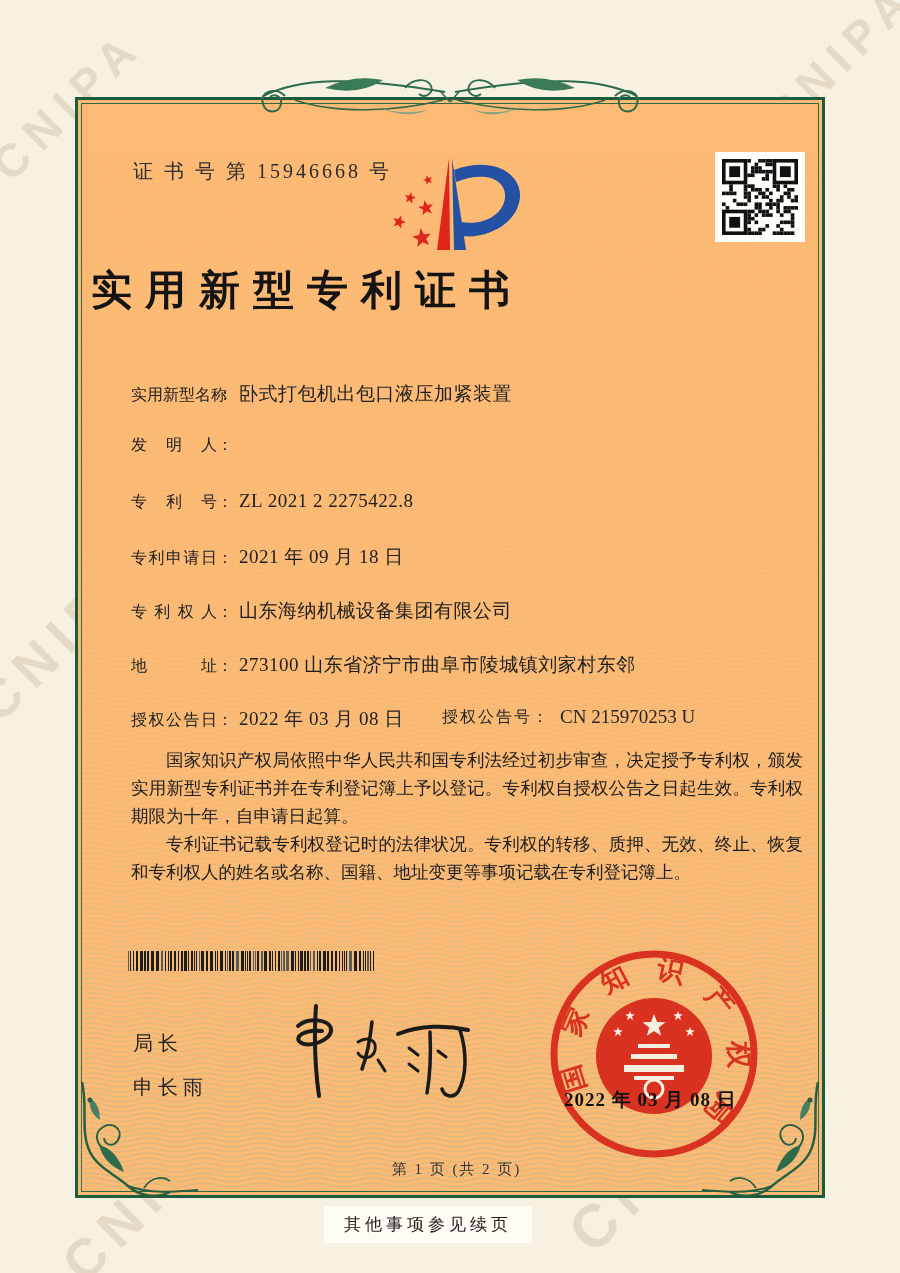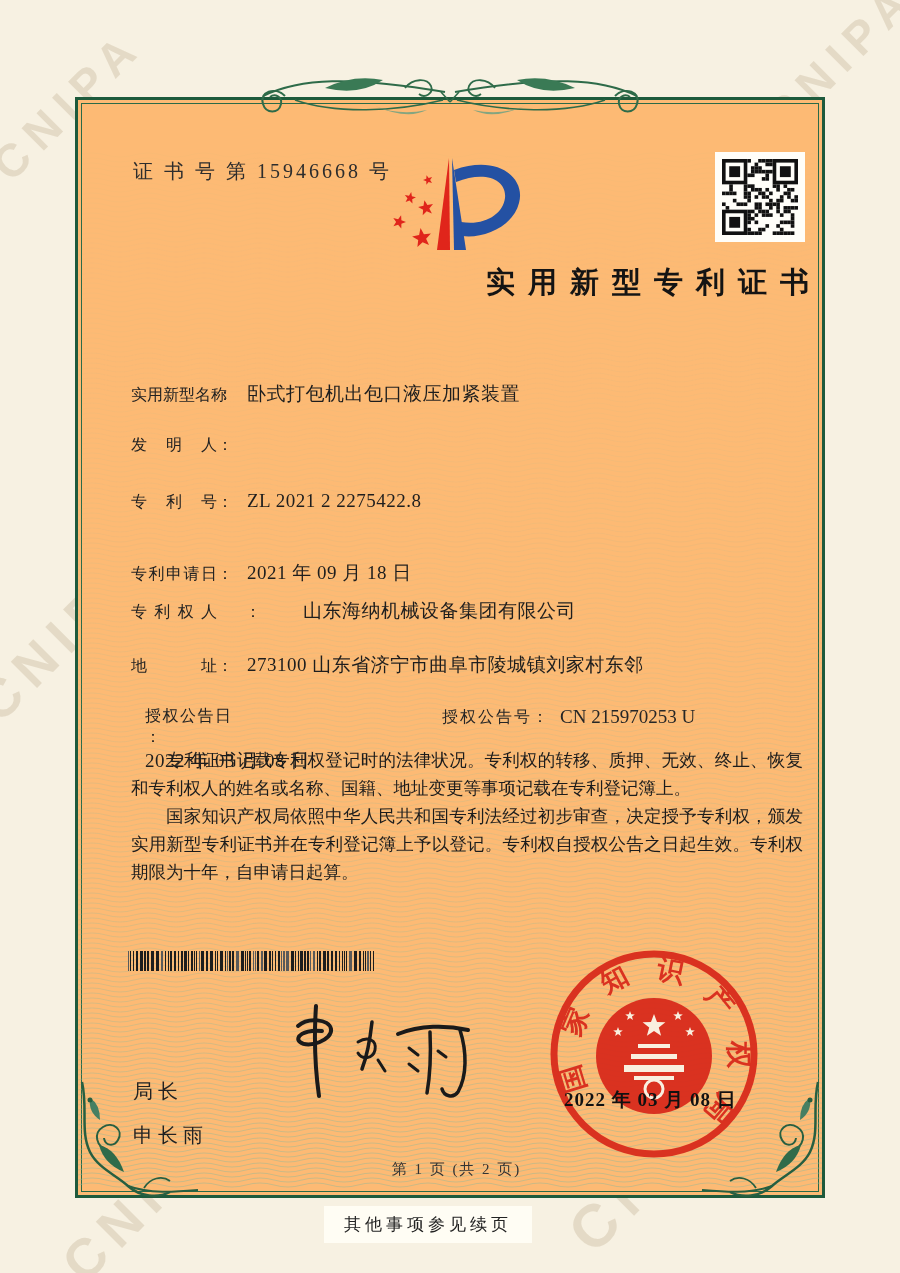--- a/index.html
+++ b/index.html
@@ -15,35 +15,35 @@
   }
   .frame{
     position:absolute;left:75px;top:97px;width:750px;height:1101px;
     border:3px solid #1e5a3c;background:#fdba74;box-sizing:border-box;
   }
   .frame-inner{position:absolute;inset:3px;border:1px solid #2a6a48;pointer-events:none;}
   .guilloche{position:absolute;left:0;top:0;width:744px;height:1094px;}
   .cert-no{position:absolute;left:55px;top:58px;font-size:20px;letter-spacing:3px;color:#2d2d2d;}
   .logo{position:absolute;left:288px;top:46px;}
   .qr{position:absolute;left:637px;top:52px;width:76px;height:76px;background:#fffef9;padding:7px;}
-  .title{position:absolute;left:0;right:0;top:163px;text-align:right;
-         font-size:29px;font-weight:bold;letter-spacing:13px;color:#141414;text-indent:13px;}
+  .title{position:absolute;left:0;right:0;top:163px;text-align:left;
+         font-size:41px;font-weight:bold;letter-spacing:13px;color:#141414;text-indent:13px;}
   .row{position:absolute;left:53px;display:flex;align-items:baseline;}
   .row .lbl{display:inline-block;width:86px;font-size:16px;color:#222;
             text-align:justify;text-align-last:justify;white-space:nowrap;}
   .row .colon{font-size:16px;color:#222;}
-  .row .val{margin-left:14px;font-size:19px;color:#1e1e1e;letter-spacing:0.5px;white-space:nowrap;}
+  .row .val{margin-left:6px;font-size:19px;color:#1e1e1e;letter-spacing:0.5px;white-space:nowrap;}
   .grant-no{position:absolute;left:364px;display:flex;align-items:center;}
   .grant-no .lbl{font-size:16px;letter-spacing:2px;}
   .grant-no .val{margin-left:12px;font-size:19px;}
   .body-text{position:absolute;left:53px;top:646px;width:672px;
              font-size:17.5px;line-height:1.6;text-align:justify;color:#1c1c1c;}
   .body-text p{margin:0;text-indent:2em;}
   .barcode{position:absolute;left:50px;top:851px;}
-  .signer{position:absolute;left:55px;top:930px;font-size:20px;letter-spacing:5px;color:#222;margin-top:48px;}
+  .signer{position:absolute;left:55px;top:930px;font-size:20px;letter-spacing:5px;color:#222;}
   .signer div{margin-bottom:17px;}
   .signature{position:absolute;left:200px;top:896px;}
   .seal{position:absolute;left:460px;top:848px;opacity:.93;}
   .seal-date{position:absolute;left:486px;top:987px;font-size:19px;letter-spacing:1px;
              color:#111;font-weight:bold;z-index:5;}
   .page-indicator{position:absolute;left:0;right:0;bottom:16px;text-align:center;
                   font-size:15px;letter-spacing:2px;color:#333;margin-left:13px;}
   .note{position:absolute;left:428px;top:1206px;transform:translateX(-50%);
         background:#fffdf4;padding:7px 20px;font-size:17px;letter-spacing:4px;
         color:#222;white-space:nowrap;z-index:3;}
@@ -440,49 +440,49 @@
     </div>
     <div class="row" style="top:335px;">
       <span class="lbl">发明人</span>
         <span class="colon">：</span>
     </div>
     <div class="row" style="top:390px;">
       <span class="lbl">专利号</span>
         <span class="colon">：</span>
       <span class="val">ZL 2021 2 2275422.8</span>
     </div>
-    <div class="row" style="top:460px;">
+    <div class="row" style="top:444px;">
       <span class="lbl">专利申请日</span>
         <span class="colon">：</span>
       <span class="val">2021 年 09 月 18 日</span>
     </div>
-    <div class="row" style="top:498px;gap:28px;">
+    <div class="row" style="top:498px;">
       <span class="lbl">专利权人</span>
         <span class="colon">：</span>
       <span class="val">山东海纳机械设备集团有限公司</span>
     </div>
     <div class="row" style="top:552px;font-family:Liberation Serif, serif;">
       <span class="lbl">地址</span>
         <span class="colon">：</span>
       <span class="val">273100 山东省济宁市曲阜市陵城镇刘家村东邻</span>
     </div>
-    <div class="row" style="top:606px;flex-direction:column;">
+    <div class="row" style="top:606px;">
       <span class="lbl">授权公告日</span>
         <span class="colon">：</span>
       <span class="val">2022 年 03 月 08 日</span>
     </div>
     <div class="grant-no" style="top:606px;">
       <span class="lbl">授权公告号</span>
         <span class="colon">：</span>
       <span class="val">CN 215970253 U</span>
     </div>
 
     <div class="body-text">
+      <p>国家知识产权局依照中华人民共和国专利法经过初步审查，决定授予专利权，颁发实用新型专利证书并在专利登记簿上予以登记。专利权自授权公告之日起生效。专利权期限为十年，自申请日起算。</p>
       <p>专利证书记载专利权登记时的法律状况。专利权的转移、质押、无效、终止、恢复和专利权人的姓名或名称、国籍、地址变更等事项记载在专利登记簿上。</p>
-      <p>国家知识产权局依照中华人民共和国专利法经过初步审查，决定授予专利权，颁发实用新型专利证书并在专利登记簿上予以登记。专利权自授权公告之日起生效。专利权期限为十年，自申请日起算。</p>
     </div>
 
     <svg id="barcode" class="barcode" width="252" height="20">
         <rect x="0" y="0" width="1" height="20" fill="#5a5a5a"></rect>
         <rect x="2" y="0" width="1" height="20" fill="#1d1d1d"></rect>
         <rect x="5" y="0" width="1" height="20" fill="#1d1d1d"></rect>
         <rect x="8" y="0" width="2" height="20" fill="#1d1d1d"></rect>
         <rect x="12" y="0" width="3" height="20" fill="#1d1d1d"></rect>
         <rect x="16" y="0" width="2" height="20" fill="#1d1d1d"></rect>
         <rect x="19" y="0" width="2" height="20" fill="#1d1d1d"></rect>

